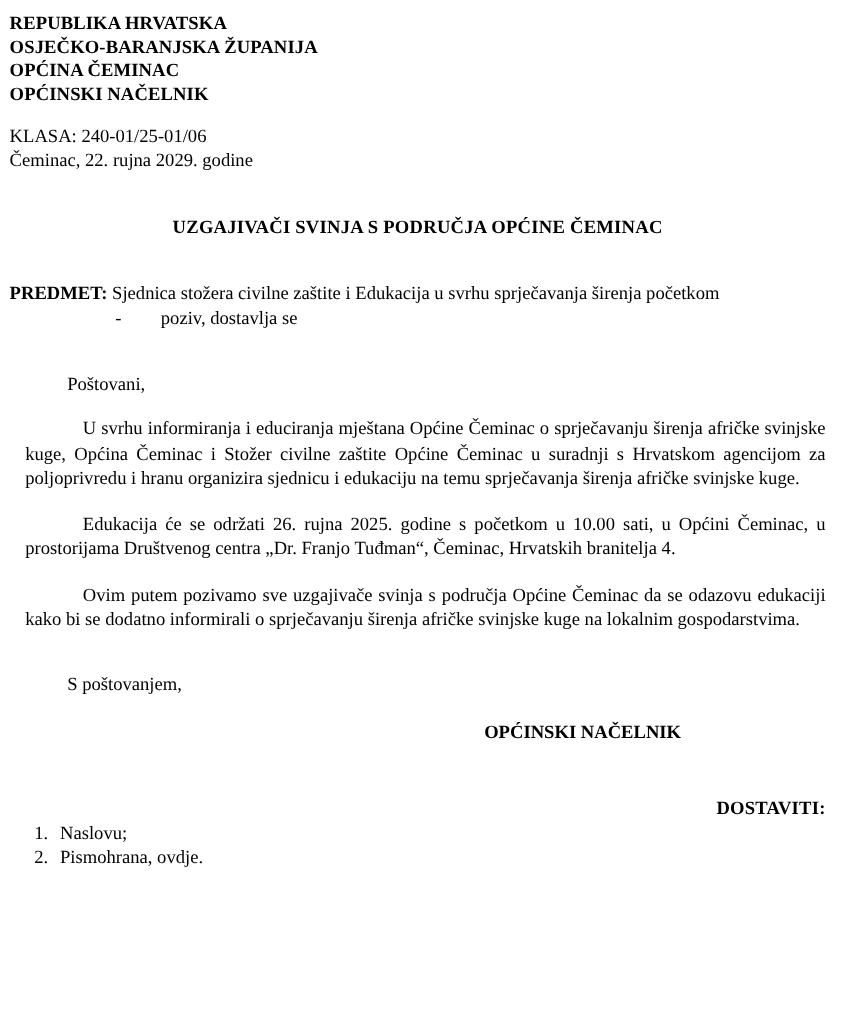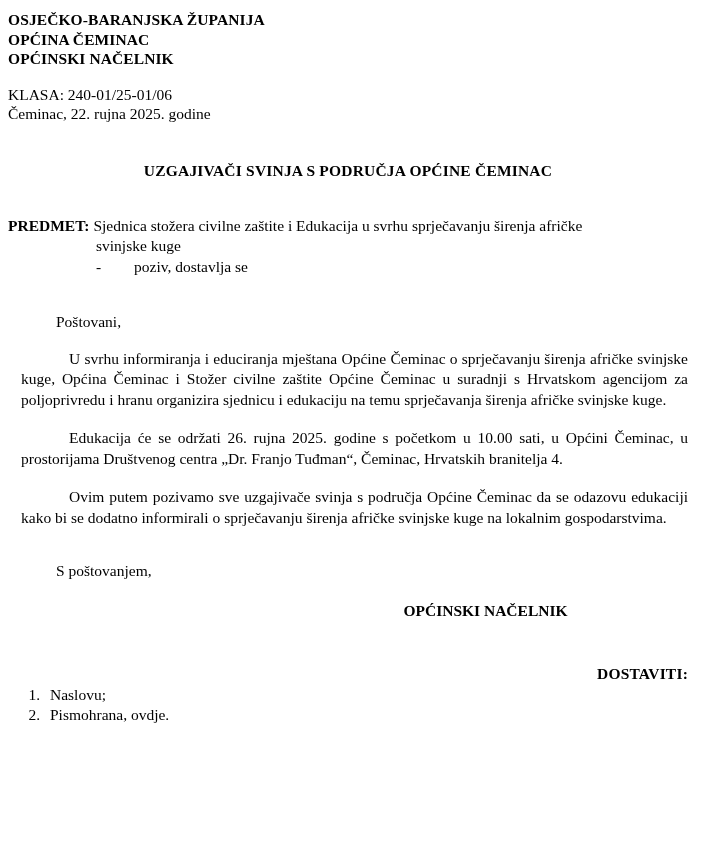--- a/index.html
+++ b/index.html
@@ -121,38 +121,38 @@
     line-height: 20px;
     padding-left: 6px;
   }
 </style>
 </head>
 <body>
 
 <div class="page">
 
   <div class="header-block">
+    <div class="header-line">REPUBLIKA HRVATSKA</div>
     <div class="header-line">OSJEČKO-BARANJSKA ŽUPANIJA</div>
     <div class="header-line">OPĆINA ČEMINAC</div>
     <div class="header-line">OPĆINSKI NAČELNIK</div>
   </div>
 
   <div class="ref-block">
     <div class="ref-line">KLASA: 240-01/25-01/06</div>
-    <div class="ref-line">Čeminac, 22. rujna 2025. godine</div>
+    <div class="ref-line">Čeminac, 22. rujna 2029. godine</div>
   </div>
 
   <div class="addressee">UZGAJIVAČI SVINJA S PODRUČJA OPĆINE ČEMINAC</div>
 
   <div class="subject-block">
     <div class="subject-row">
       <span class="subject-label">PREDMET:</span>
-      <span>Sjednica stožera civilne zaštite i Edukacija u svrhu sprječavanju širenja afričke</span>
+      <span>Sjednica stožera civilne zaštite i Edukacija u svrhu sprječavanja širenja početkom</span>
     </div>
-    <div class="subject-cont">svinjske kuge</div>
     <div class="subject-bullet">
       <span class="dash">-</span><span>poziv, dostavlja se</span>
     </div>
   </div>
 
   <div class="greeting">Poštovani,</div>
 
   <div class="para">U svrhu informiranja i educiranja mještana Općine Čeminac o sprječavanju širenja afričke svinjske kuge, Općina Čeminac i Stožer civilne zaštite Općine Čeminac u suradnji s Hrvatskom agencijom za poljoprivredu i hranu organizira sjednicu i edukaciju na temu sprječavanja širenja afričke svinjske kuge.</div>
   <div class="para bold">Edukacija će se održati 26. rujna 2025. godine s početkom u 10.00 sati, u Općini Čeminac, u prostorijama Društvenog centra „Dr. Franjo Tuđman“, Čeminac, Hrvatskih branitelja 4.</div>
   <div class="para">Ovim putem pozivamo sve uzgajivače svinja s područja Općine Čeminac da se odazovu edukaciji kako bi se dodatno informirali o sprječavanju širenja afričke svinjske kuge na lokalnim gospodarstvima.</div>

